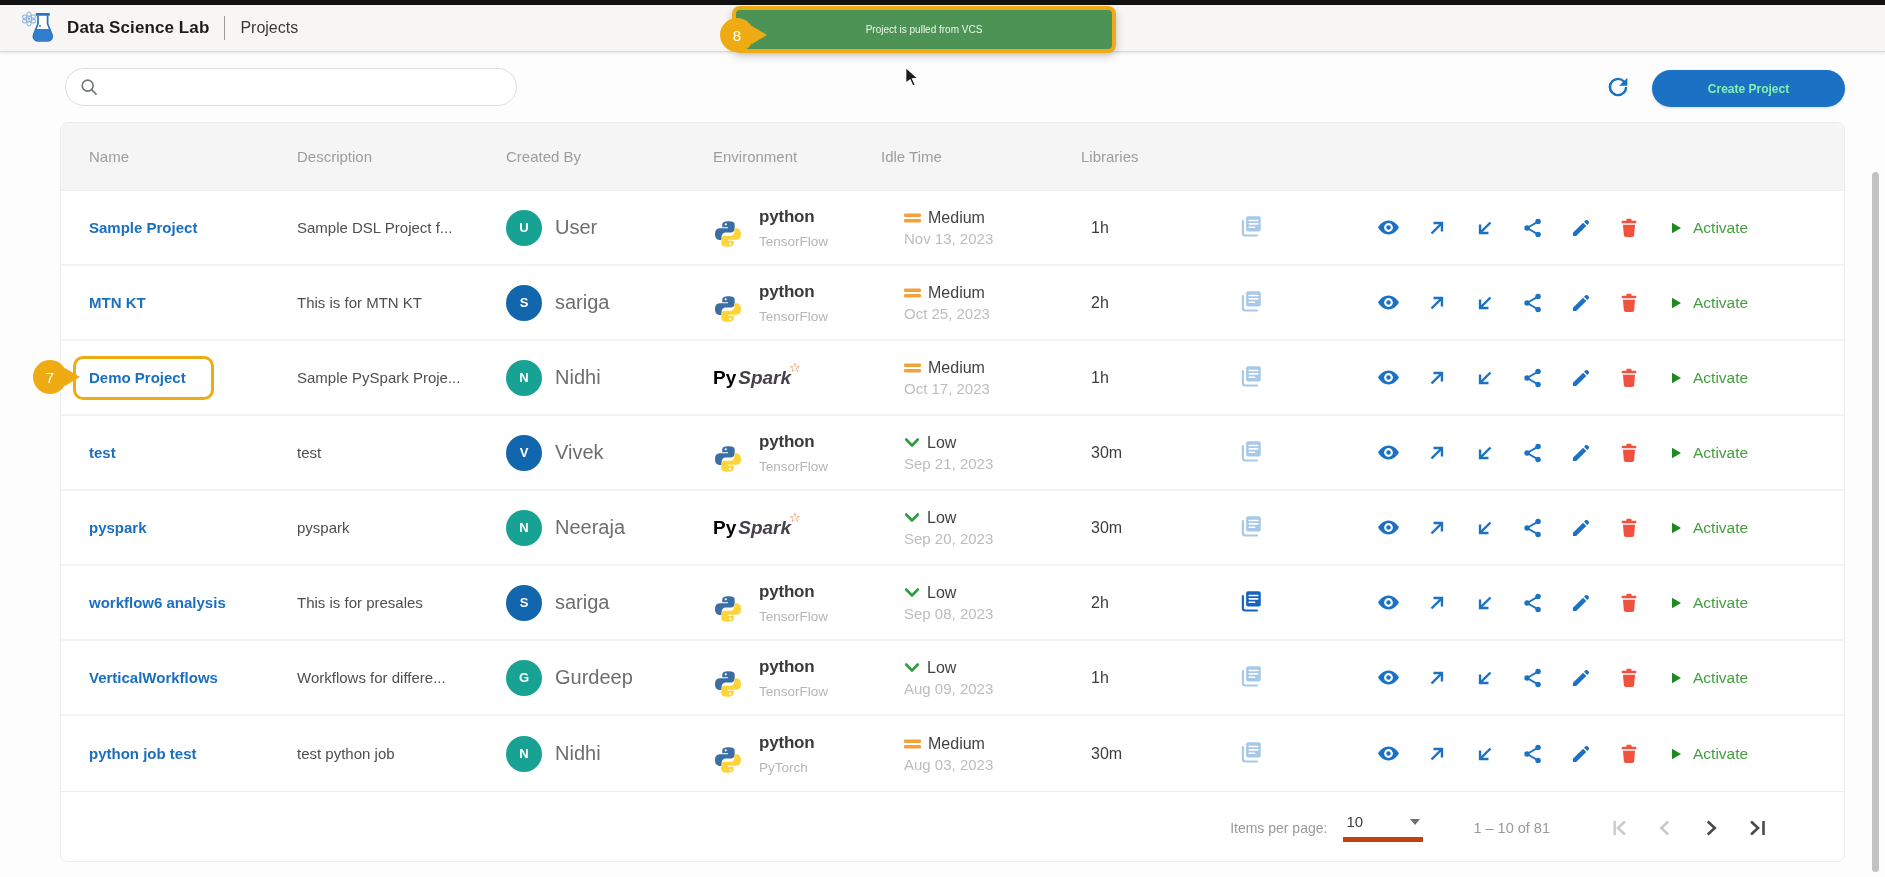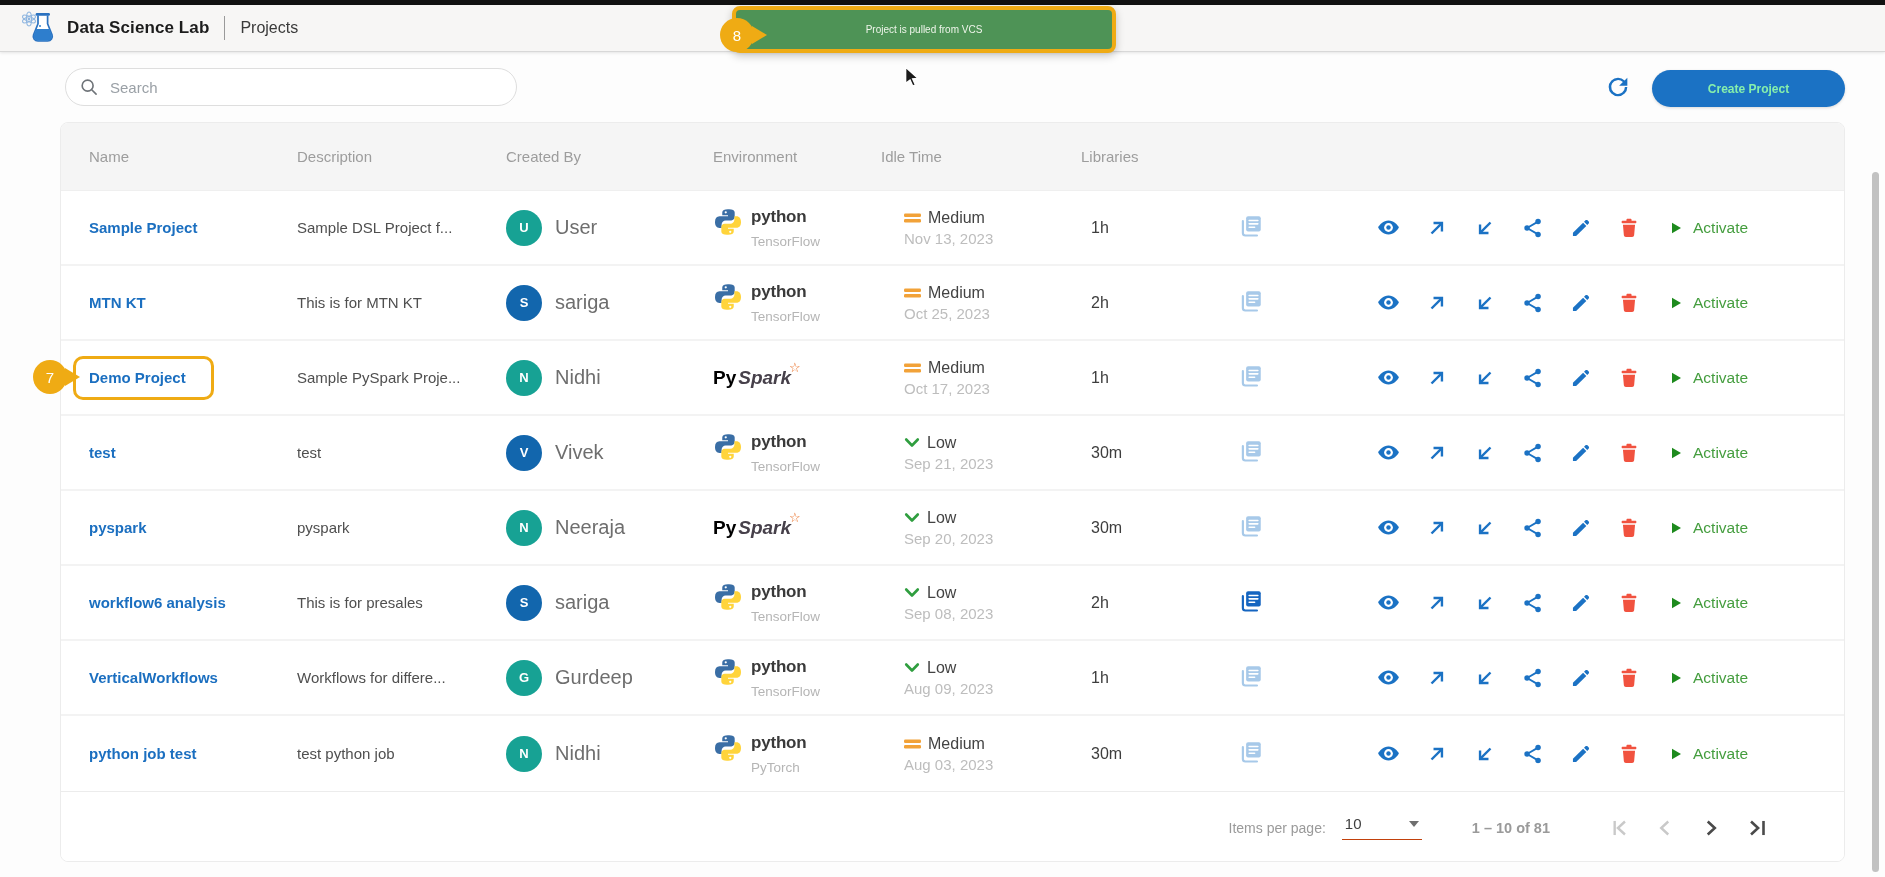--- a/index.html
+++ b/index.html
@@ -75,21 +75,21 @@
   .plink{font-size:15px;font-weight:bold;color:#1b6fc0;text-decoration:none;}
   .desc{font-size:15px;color:#4f4f4f;}
   .creator{display:flex;align-items:center;}
   .avatar{
     width:36px;height:36px;border-radius:50%;display:flex;align-items:center;justify-content:center;
     color:#fff;font-size:13px;font-weight:bold;flex:0 0 auto;
   }
   .av-teal{background:#17a294;}
   .av-blue{background:#1266ad;}
   .cname{font-size:20px;color:#6e6e6e;margin-left:13px;}
-  .env-python{display:flex;align-items:flex-start;gap:8px;}
+  .env-python{display:flex;align-items:flex-end;gap:16px;}
   .env-python svg{flex:0 0 auto;}
   .envtxt{display:flex;flex-direction:column;}
   .pyword{font-size:17px;font-weight:bold;color:#3a3a3a;letter-spacing:-.2px;}
   .envsub{font-size:13.5px;color:#b5b5b5;margin-top:7px;}
   .env-pyspark{display:none;align-items:flex-start;}
   .ps-py{font-size:19px;font-weight:bold;color:#000000;}
   .ps-spark{font-size:19px;font-weight:bold;font-style:italic;color:#46404a;margin-left:2px;}
   .ps-star{font-size:13px;color:#e8681c;position:relative;top:-7px;left:-2px;}
   .res{padding-left:23px;}
   .res-top{display:flex;align-items:center;gap:7px;font-size:16px;color:#434343;}
@@ -107,25 +107,25 @@
   .activate{display:inline-flex;align-items:center;gap:9px;cursor:pointer;margin-left:2px;}
   .actlabel{font-size:15.5px;color:#449d3e;}
   
   .tfoot{
     height:72px;border-top:1px solid #ececec;display:flex;align-items:center;
     justify-content:flex-end;padding-right:74px;box-sizing:border-box;background:#fff;
   }
   .ipp-label{font-size:14px;color:#9a9a9a;margin-right:16px;}
   .pagesize{
     display:flex;align-items:center;justify-content:space-between;width:74px;
-    border-bottom:1px solid #c2410c;padding:0 3px 7px 3px;cursor:pointer;
+    border-bottom:5px solid #c2410c;padding:0 3px 7px 3px;cursor:pointer;
   }
   .pagesize .val{font-size:15px;color:#3f3f3f;}
   .caret{width:0;height:0;border-left:5px solid transparent;border-right:5px solid transparent;border-top:6px solid #6f6f6f;}
-  .range{font-size:14.5px;color:#9a9a9a;margin-left:50px;margin-right:56px;font-weight:bold;}
+  .range{font-size:14.5px;color:#9a9a9a;margin-left:50px;margin-right:56px;}
   .pagenav{display:flex;align-items:center;gap:20px;}
   .pbtn{display:inline-flex;cursor:pointer;background:none;border:none;padding:0;}
   .pbtn svg{display:block;}
   .nav-disabled{color:#c9c9c9;}
   .nav-enabled{color:#4a4a4a;}
   
   .scrollbar{position:absolute;right:6px;top:172px;width:7px;height:700px;border-radius:4px;background:#c2c2c2;z-index:8;}
 </style>
 </head>
 <body>
@@ -155,21 +155,20 @@
 <div class="toast">Project is pulled from VCS</div>
 <div class="annot-badge badge-8">8</div>
 <div class="annot-badge badge-7">7</div>
 <div class="highlight-box"></div>
 
 <div class="search">
   <svg width="20" height="20" viewBox="0 0 22 22">
     <circle cx="9.5" cy="9.5" r="6" stroke="#6f7479" stroke-width="1.8" fill="none"></circle>
     <path d="M14 14l4.8 4.8" stroke="#6f7479" stroke-width="1.8" stroke-linecap="round"></path>
   </svg>
-  <input type="text" placeholder="Search" style="">
 </div>
 
 <button class="refresh-btn">
   <svg width="28" height="28" viewBox="0 0 24 24">
     <path d="M17.65 6.35A7.96 7.96 0 0012 4a8 8 0 108 8h-2.1a5.9 5.9 0 11-1.72-4.18L13 11h7V4l-2.35 2.35z" fill="#1b72c4"></path>
   </svg>
 </button>
 <button class="create-btn">Create Project</button>
 
 <svg class="cursor" width="20" height="22" viewBox="0 0 14 18">

